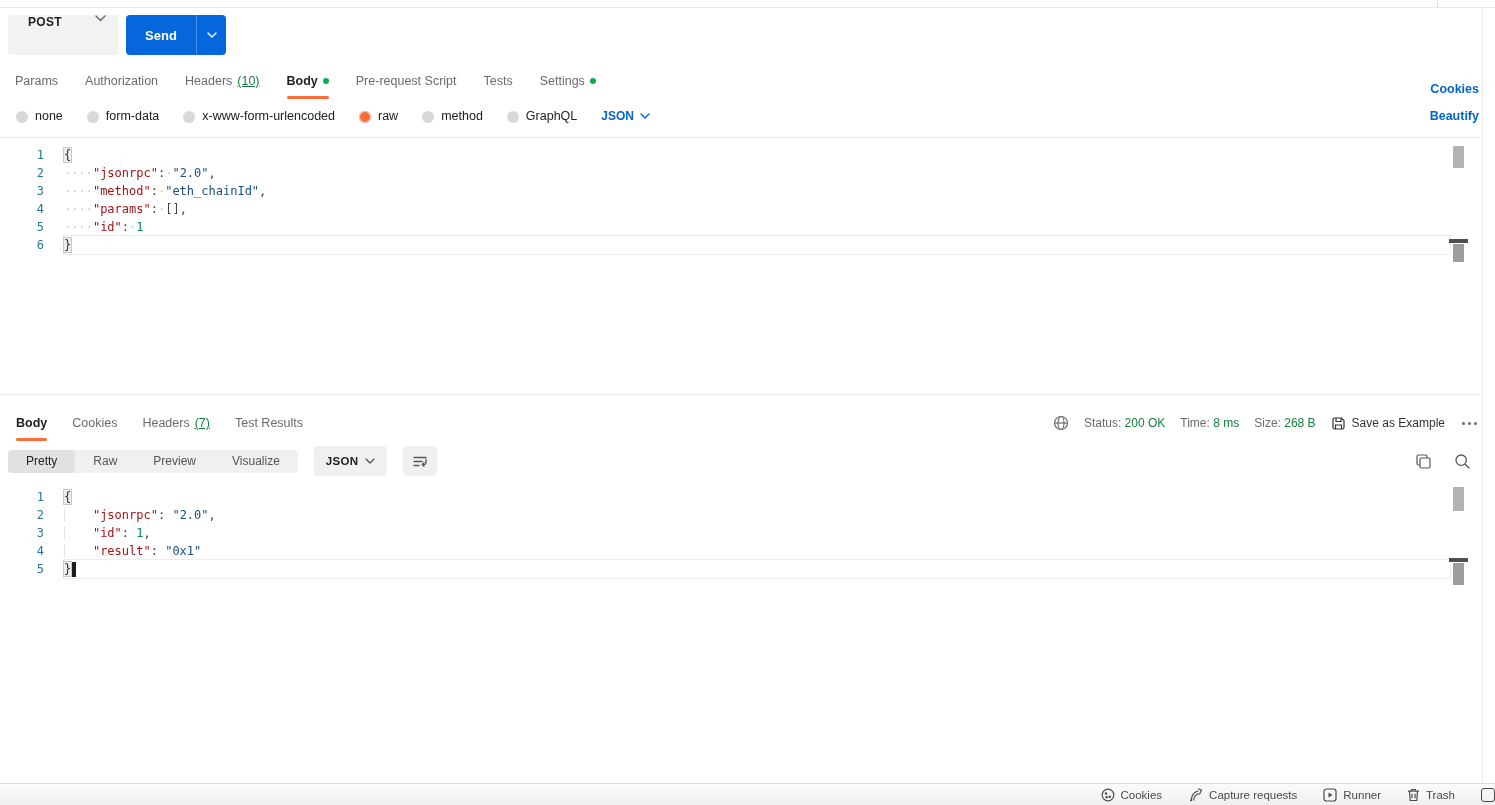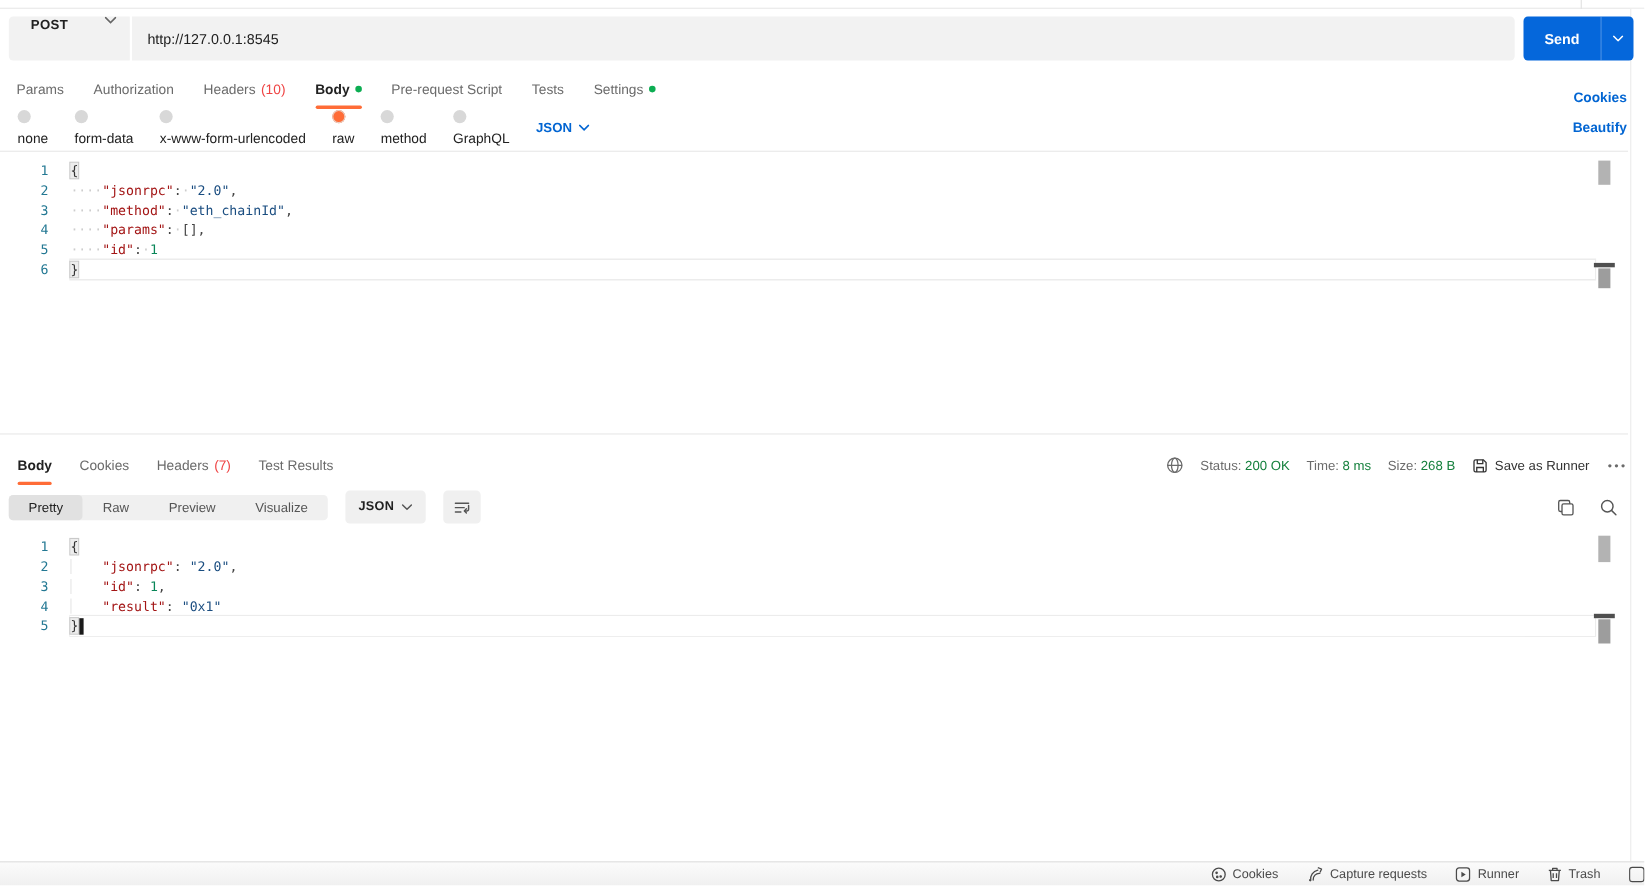--- a/index.html
+++ b/index.html
@@ -19,27 +19,27 @@
   .url-input { flex:none; width:1257px; height:40px; background:#f2f2f2; border:none; border-radius:0 4px 4px 0; margin-left:2px; padding:0 14px; font-size:13px; color:#212121; font-family:"Liberation Sans",sans-serif; outline:none; }
   .send-group { margin-left:8px; width:100px; height:40px; background:#0567db; border-radius:4px; display:flex; color:#fff; overflow:hidden; }
   .send-main { flex:1; display:flex; align-items:center; justify-content:center; font-weight:bold; font-size:13px; cursor:pointer; }
   .send-caret { width:30px; display:flex; align-items:center; justify-content:center; border-left:1px solid rgba(255,255,255,.28); cursor:pointer; }
 
   
   .tabs-row { position:absolute; left:15px; top:66px; right:16px; height:30px; display:flex; align-items:flex-end; gap:27px; font-size:12.5px; color:#6b6b6b; }
   .tab { position:relative; height:30px; display:flex; align-items:center; gap:5px; cursor:pointer; white-space:nowrap; }
   .tab.active { color:#212121; font-weight:bold; }
   .tab.active::after { content:""; position:absolute; left:0; right:0; bottom:-3px; height:3px; background:#ff6c37; border-radius:2px; }
-  .count-green { color:#ef4444; }
+  .count-green { color:#15803d;text-decoration:underline; }
   .gdot { width:6px; height:6px; border-radius:50%; background:#0cad52; display:inline-block; }
   .link-right { margin-left:auto; color:#0265d2; font-weight:bold; font-size:12.5px; cursor:pointer; }
 
   
   .radio-row { position:absolute; left:16px; top:104px; right:16px; height:24px; display:flex; align-items:center; gap:24px; font-size:12.5px; color:#212121; }
-  .radio { display:flex; align-items:flex-start; gap:7px; cursor:pointer;flex-direction:column; }
+  .radio { display:flex; align-items:flex-end; gap:7px; cursor:pointer; }
   .rdot { width:12px; height:12px; border-radius:50%; background:#d8d8d8; }
   .radio.sel .rdot { background:#ff6c37; box-shadow:0 0 0 1px #e8cfc4 inset; }
   .lang-select { display:flex; align-items:center; gap:6px; color:#0265d2; font-weight:bold; font-size:12px; cursor:pointer; }
 
   
   .editor { position:absolute; left:0; right:15px; font-family:"DejaVu Sans Mono","Liberation Mono",monospace; font-size:12px; }
   .req-editor { top:137px; height:258px; border-top:1px solid #e8e8e8; border-bottom:1px solid #e8e8e8; padding-top:8px; }
   .resp-editor { top:485px; height:298px; padding-top:3px; }
   .code-line { display:flex; height:18px; line-height:18px; }
   .gutter { flex:none; width:44px; text-align:right; color:#237893; user-select:none; }
@@ -91,21 +91,20 @@
     </div>
   <div class="right-col"></div>
 
   <div class="url-row">
     <div class="method-select">
       <span class="m">POST</span>
       <svg width="11" height="7" viewBox="0 0 11 7">
           <path d="M1 1l4.5 4.5L10 1" stroke="#666" stroke-width="1.4" fill="none" stroke-linecap="round"></path>
         </svg>
     </div>
-    <input class="url-input" readonly="" value="http://127.0.0.1:8545" style="">
     <div class="send-group">
       <div class="send-main">
           <span>Send</span>
         </div>
       <div class="send-caret">
         <svg width="10" height="6" viewBox="0 0 10 6">
             <path d="M1 1l4 4 4-4" stroke="#fff" stroke-width="1.4" fill="none" stroke-linecap="round"></path>
           </svg>
       </div>
     </div>
@@ -224,21 +223,21 @@
           <path d="M1.5 8h13"></path>
         </svg>
       <span class="meta-item"><span>Status:</span> <span class="meta-val">200 OK</span></span>
       <span class="meta-item"><span>Time:</span> <span class="meta-val">8 ms</span></span>
       <span class="meta-item"><span>Size:</span> <span class="meta-val">268 B</span></span>
       <span class="save-example">
         <svg width="15" height="15" viewBox="0 0 15 15" fill="none" stroke="#333" stroke-width="1.2">
             <path d="M2 3.5A1.5 1.5 0 013.5 2h7L13 4.5v7a1.5 1.5 0 01-1.5 1.5h-8A1.5 1.5 0 012 11.5z"></path>
             <path d="M5 2v3.5h5V2M4.5 13V9h6v4"></path>
           </svg>
-        <span>Save as Runner</span>
+        <span>Save as Example</span>
       </span>
       <span class="more-dots">
           <i></i>
           <i></i>
           <i></i>
         </span>
     </div>
   </div>
 
   <div class="resp-toolbar">

